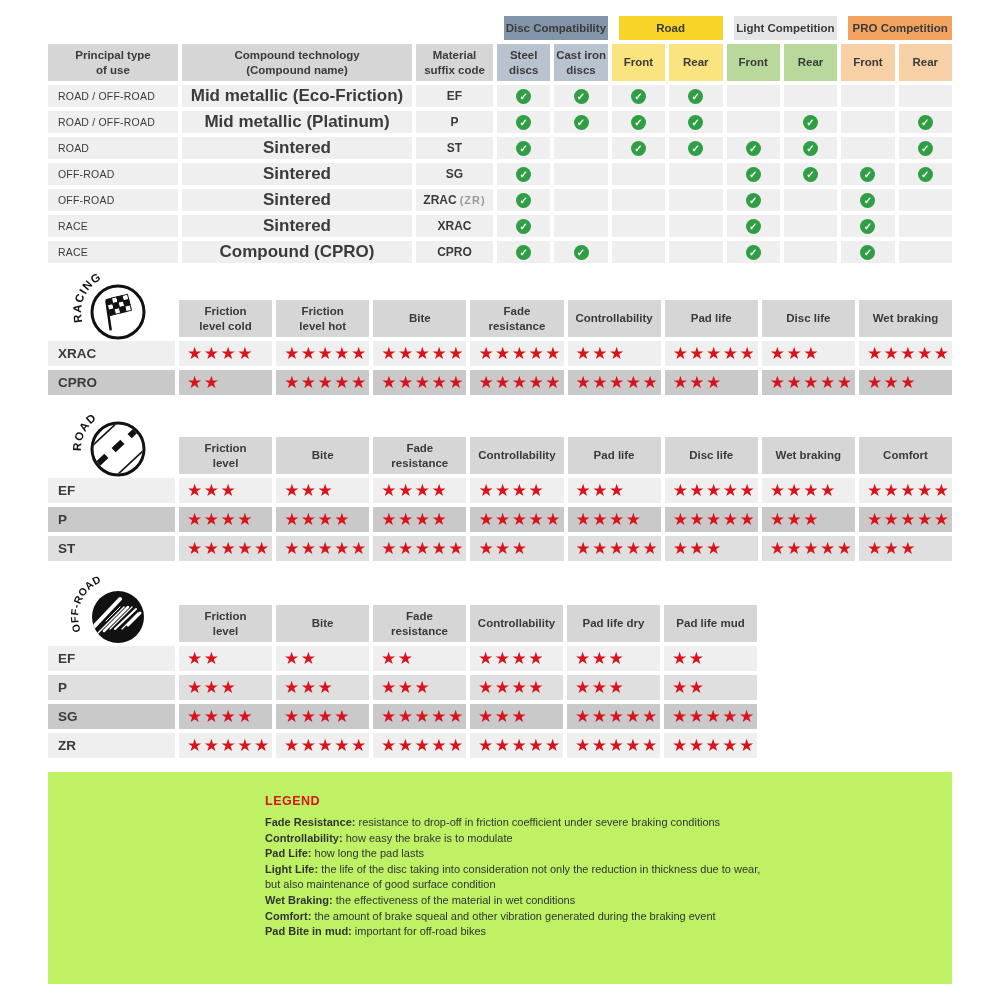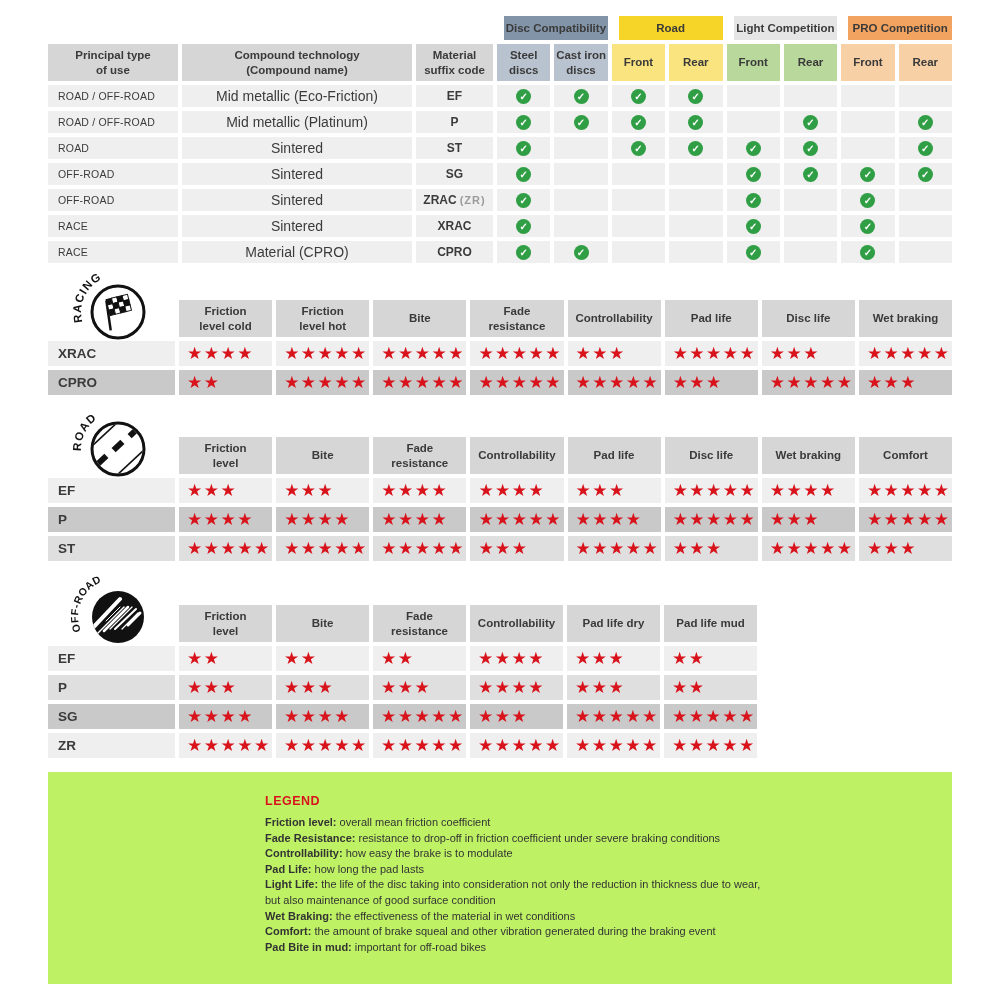--- a/index.html
+++ b/index.html
@@ -11,21 +11,21 @@
           grid-template-columns:130px 230px 77px repeat(8,1fr);
           grid-template-rows:24px 37px repeat(7,22px);gap:4px;}
   .compat .spacer{visibility:hidden;}
   .group-head{display:flex;align-items:center;justify-content:center;
               font-weight:bold;font-size:11.5px;color:#3a3a3a;grid-column:span 2;margin-left:7px;}
   .col-head{display:flex;align-items:center;justify-content:center;text-align:center;
             background:#d6d6d6;font-weight:bold;font-size:11.5px;line-height:1.25;
             color:#3a3a3a;white-space:pre-line;}
   .cell{background:#efefef;display:flex;align-items:center;}
   .use-cell{padding-left:10px;font-size:10.5px;letter-spacing:.2px;}
-  .tech-cell{justify-content:center;font-weight:normal;font-size:14px;}
+  .tech-cell{justify-content:center;font-weight:bold;font-size:17px;}
   .code-cell{justify-content:center;font-weight:bold;font-size:12px;}
   .code-note{color:#9b9b9b;font-size:11px;margin-left:3px;letter-spacing:1px;}
   .check-cell{justify-content:center;}
   .chk{display:inline-flex;width:15px;height:15px;border-radius:50%;
        color:#fff;font-size:10px;font-weight:bold;align-items:center;justify-content:center;}
 
   
   .section{position:absolute;}
   .badge{position:absolute;left:20px;top:-36px;}
   .star-grid{display:grid;gap:4px;}
@@ -194,21 +194,21 @@
       <div class="cell check-cell"></div>
       <div class="cell check-cell">
         <span class="chk" style="background: rgb(47, 158, 68);">✓</span>
       </div>
       <div class="cell check-cell"></div>
       <div class="cell check-cell">
         <span class="chk" style="background: rgb(47, 158, 68);">✓</span>
       </div>
       <div class="cell check-cell"></div>
       <div class="cell use-cell">RACE</div>
-      <div class="cell tech-cell">Material (CPRO)</div>
+      <div class="cell tech-cell">Compound (CPRO)</div>
       <div class="cell code-cell">
         <span>CPRO</span>
       </div>
       <div class="cell check-cell">
         <span class="chk" style="background: rgb(47, 158, 68);">✓</span>
       </div>
       <div class="cell check-cell">
         <span class="chk" style="background: rgb(47, 158, 68);">✓</span>
       </div>
       <div class="cell check-cell"></div>
@@ -408,21 +408,20 @@
         <div class="star-cell" style="background: rgb(239, 239, 239); color: rgb(216, 19, 28);">★★★★★</div>
         <div class="star-cell" style="background: rgb(239, 239, 239); color: rgb(216, 19, 28);">★★★★★</div>
         <div class="star-cell" style="background: rgb(239, 239, 239); color: rgb(216, 19, 28);">★★★★★</div>
         <div class="star-cell" style="background: rgb(239, 239, 239); color: rgb(216, 19, 28);">★★★★★</div>
       </div>
   </div>
 
   <div class="legend" id="legend-box" style="background: #bef264;">
     <div class="legend-title" id="legend-title" style="color: rgb(216, 19, 28);">LEGEND</div>
     <div id="legend-items">
-        <div class="legend-line"><span class="legend-term">Friction level: </span><span class="legend-desc">overall mean friction coefficient</span></div>
         <div class="legend-line"><span class="legend-term">Fade Resistance: </span><span class="legend-desc">resistance to drop-off in friction coefficient under severe braking conditions</span></div>
         <div class="legend-line"><span class="legend-term">Controllability: </span><span class="legend-desc">how easy the brake is to modulate</span></div>
         <div class="legend-line"><span class="legend-term">Pad Life: </span><span class="legend-desc">how long the pad lasts</span></div>
         <div class="legend-line"><span class="legend-term">Light Life: </span><span class="legend-desc">the life of the disc taking into consideration not only the reduction in thickness due to wear,</span></div>
         <div class="legend-line"><span class="legend-desc">but also maintenance of good surface condition</span></div>
         <div class="legend-line"><span class="legend-term">Wet Braking: </span><span class="legend-desc">the effectiveness of the material in wet conditions</span></div>
         <div class="legend-line"><span class="legend-term">Comfort: </span><span class="legend-desc">the amount of brake squeal and other vibration generated during the braking event</span></div>
         <div class="legend-line"><span class="legend-term">Pad Bite in mud: </span><span class="legend-desc">important for off-road bikes</span></div>
       </div>
   </div>

